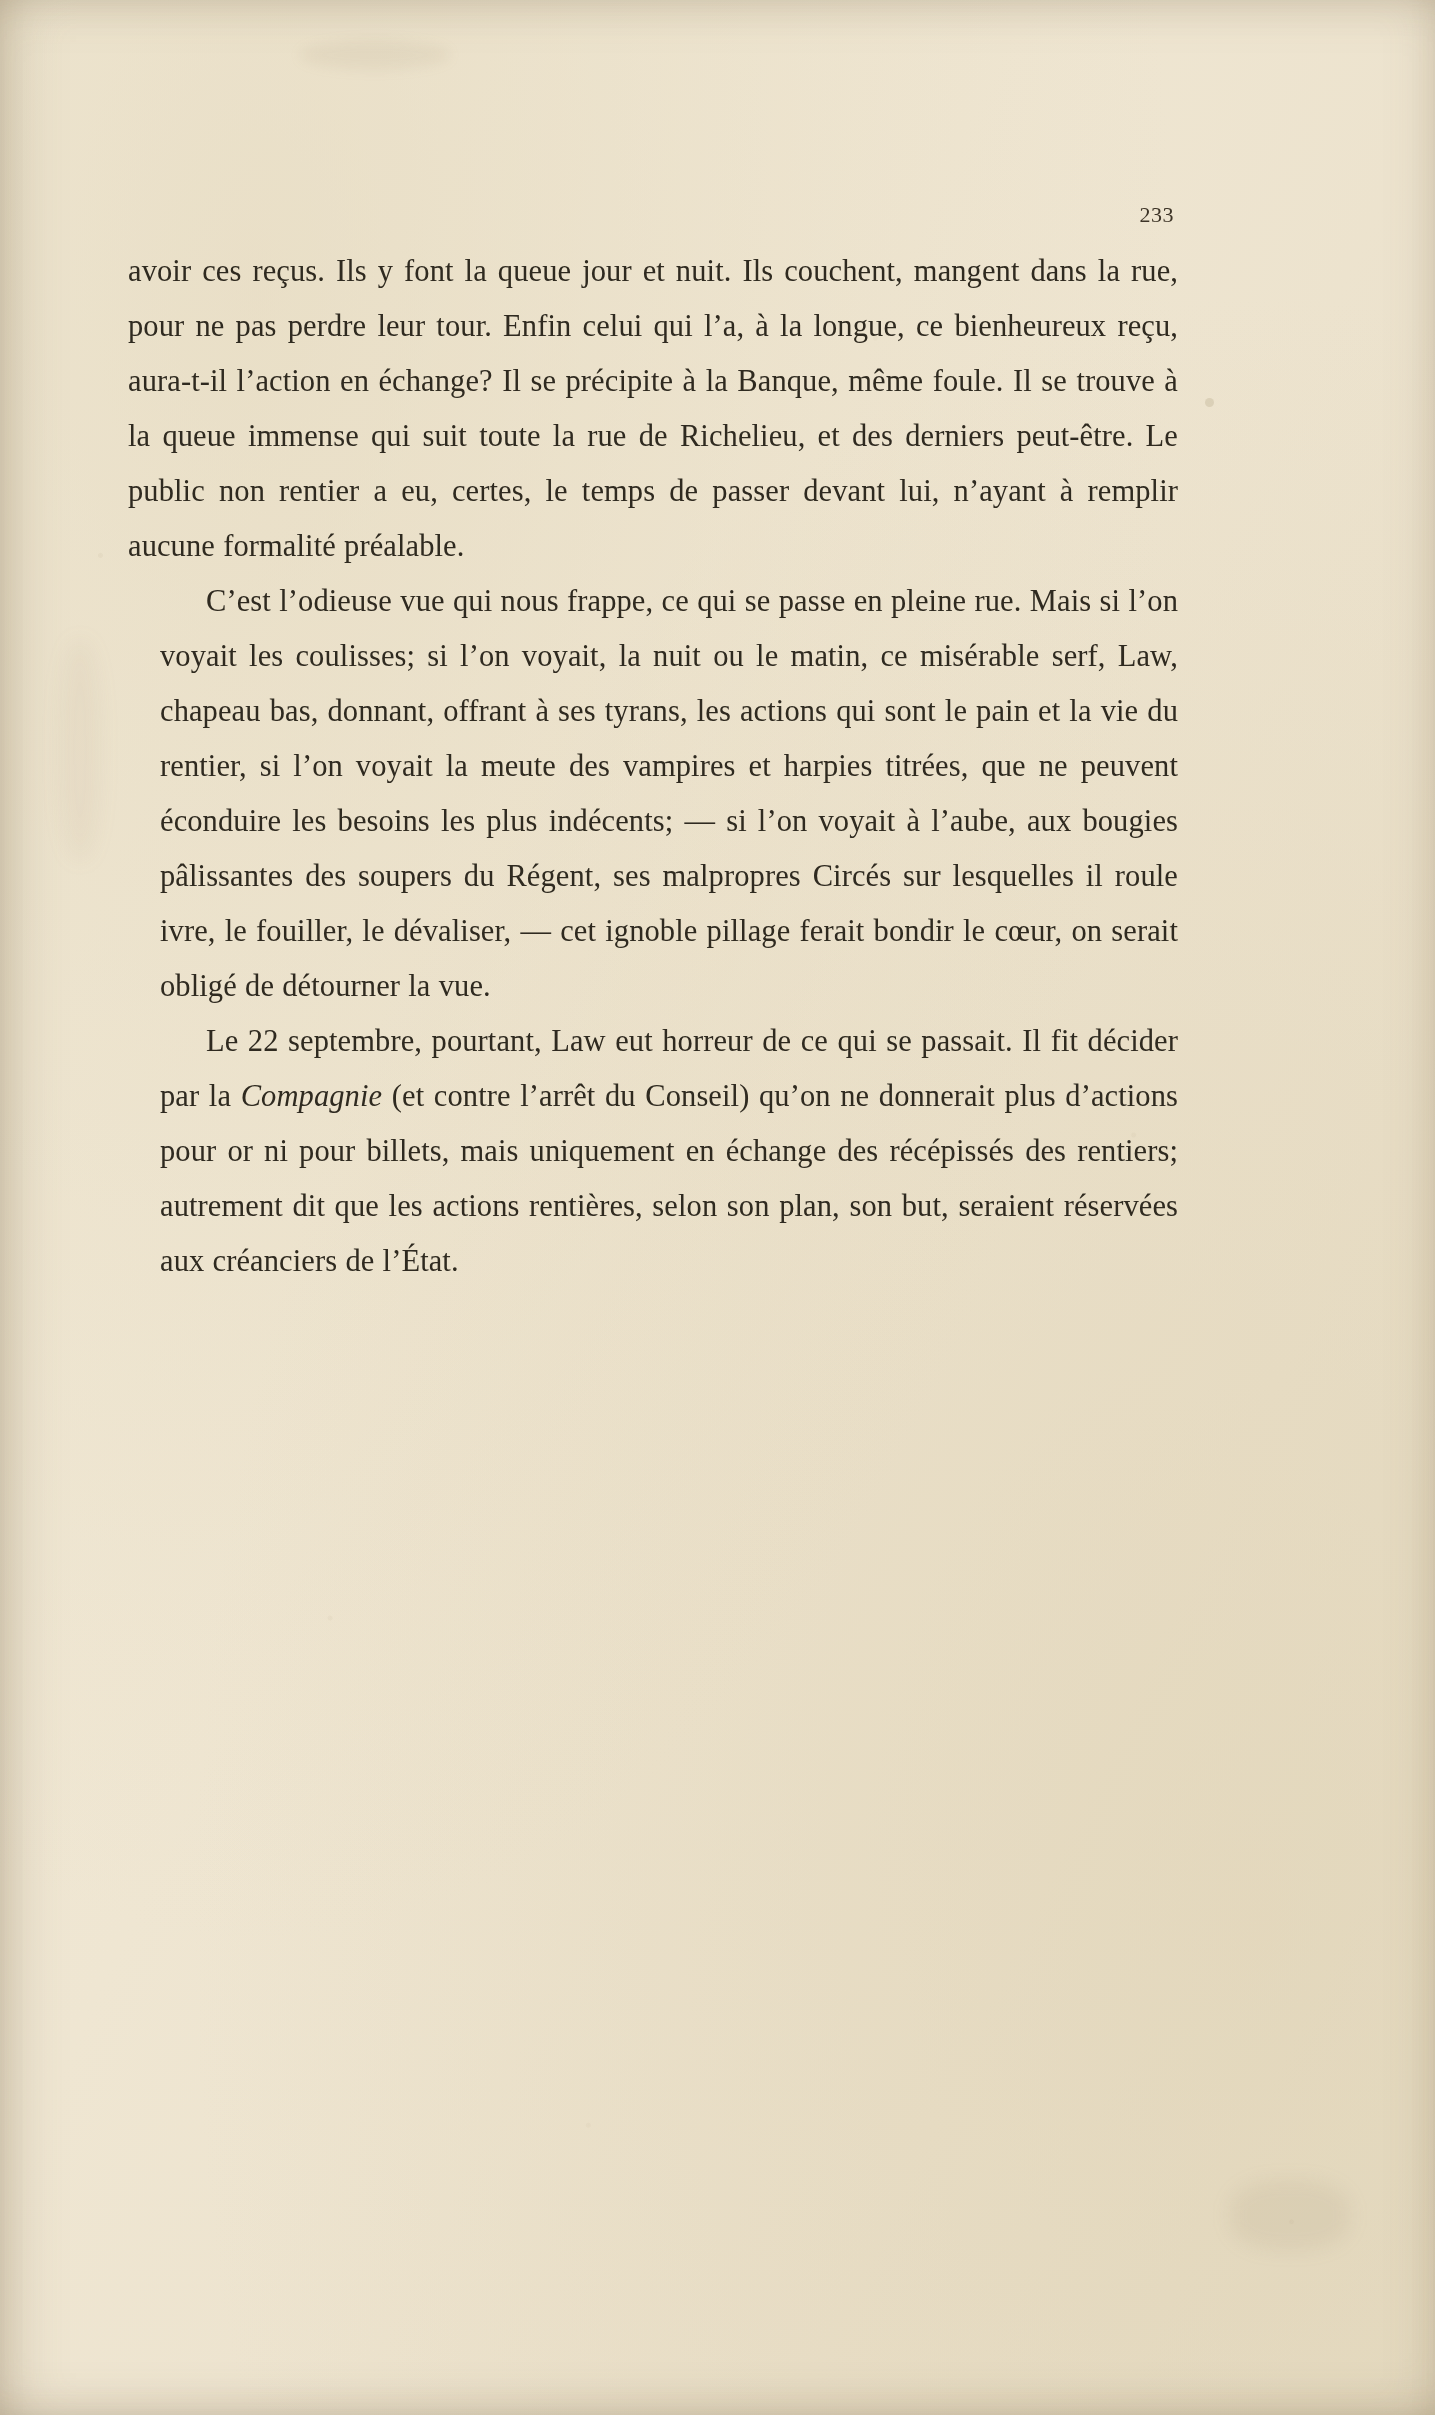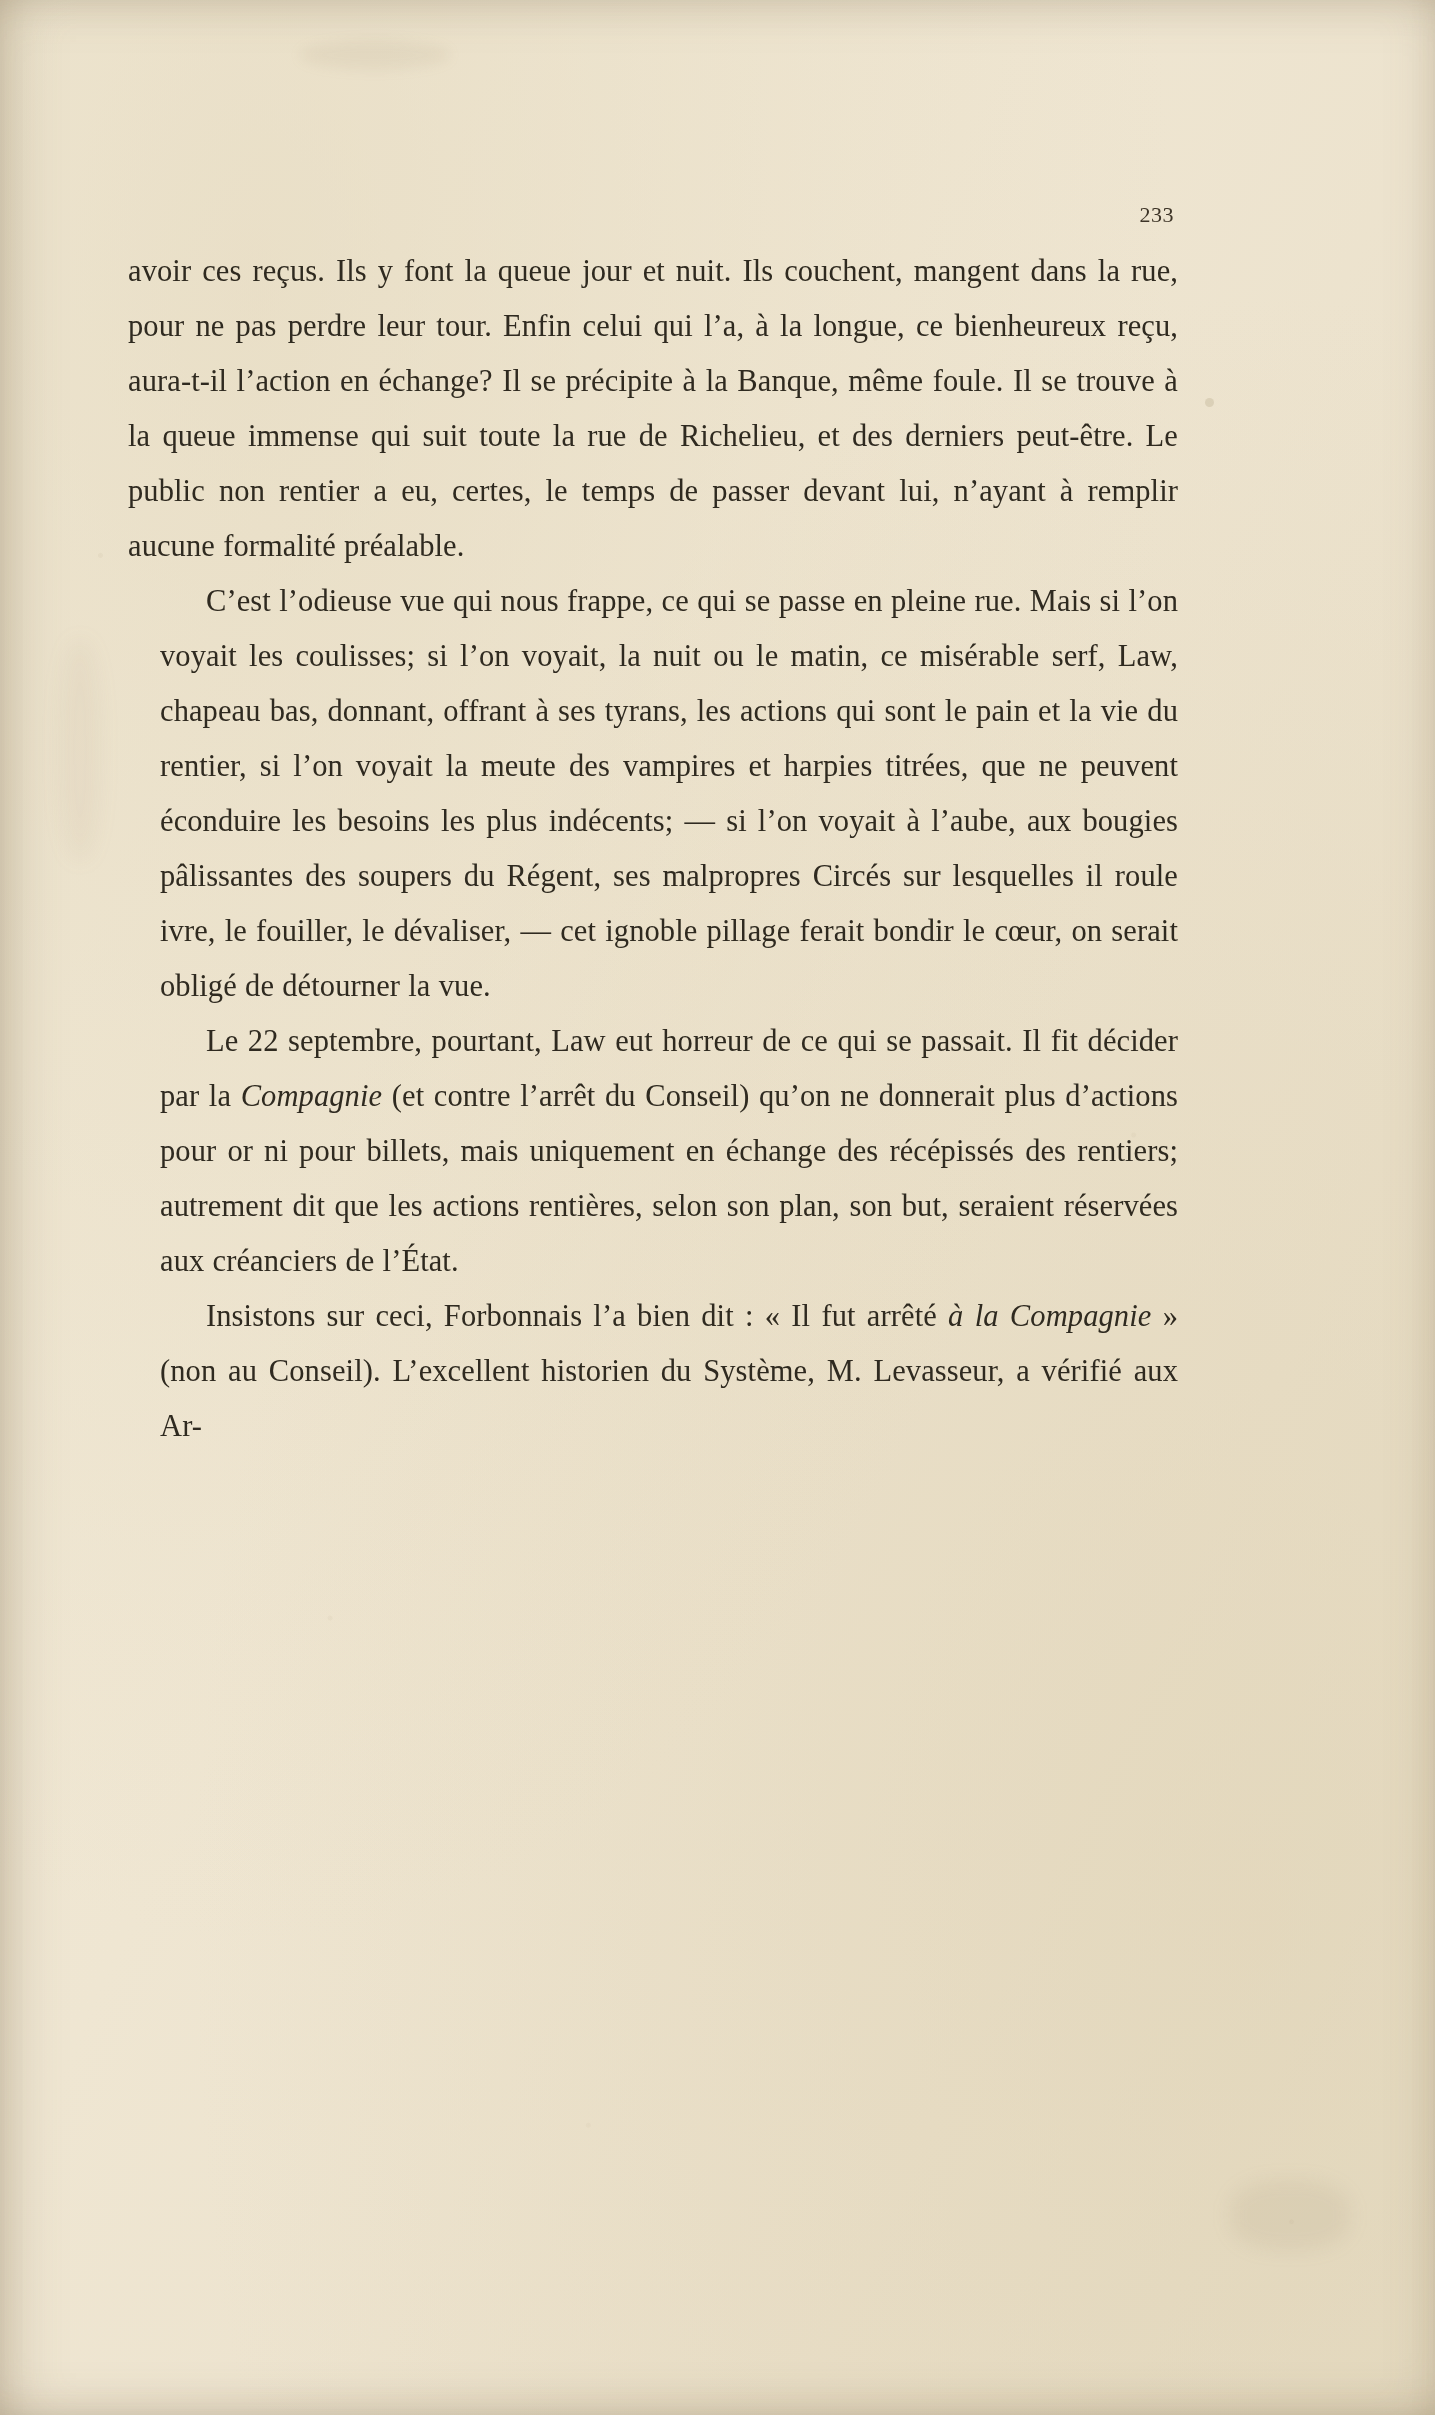--- a/index.html
+++ b/index.html
@@ -121,23 +121,20 @@
     </p>
 
     <p class="indent">
       <span>C’est l’odieuse vue qui nous frappe, ce qui se passe en pleine rue. Mais si l’on voyait les coulisses; si l’on voyait, la nuit ou le matin, ce misérable serf, Law, chapeau bas, donnant, offrant à ses tyrans, les actions qui sont le pain et la vie du rentier, si l’on voyait la meute des vampires et harpies titrées, que ne peuvent éconduire les besoins les plus indécents; — si l’on voyait à l’aube, aux bougies pâlissantes des soupers du Régent, ses malpropres Circés sur lesquelles il roule ivre, le fouiller, le dévaliser, — cet ignoble pillage ferait bondir le cœur, on serait obligé de détourner la vue.</span>
     </p>
 
     <p class="indent">
       <span>Le 22 septembre, pourtant, Law eut horreur de ce qui se passait. Il fit décider par la </span><span class="it">Compagnie</span><span> (et contre l’arrêt du Conseil) qu’on ne donnerait plus d’actions pour or ni pour billets, mais uniquement en échange des récépissés des rentiers; autrement dit que les actions rentières, selon son plan, son but, seraient réservées aux créanciers de l’État.</span>
     </p>
 
-    <p class="indent">
-      <span>Insistons sur ceci, Forbonnais l’a bien dit : « Il fut arrêté </span><span class="it">à la Compagnie</span><span> » (non au Conseil). L’excellent historien du Système, M. Levasseur, a vérifié aux Ar-</span>
-    </p>
 
   </div>
 
   <div class="blot b2"></div>
   <div class="blot b4"></div>
   <div class="blot b1"></div>
   <div class="blot b3"></div>
   <div class="edge-shadow"></div>
 </div>
 

